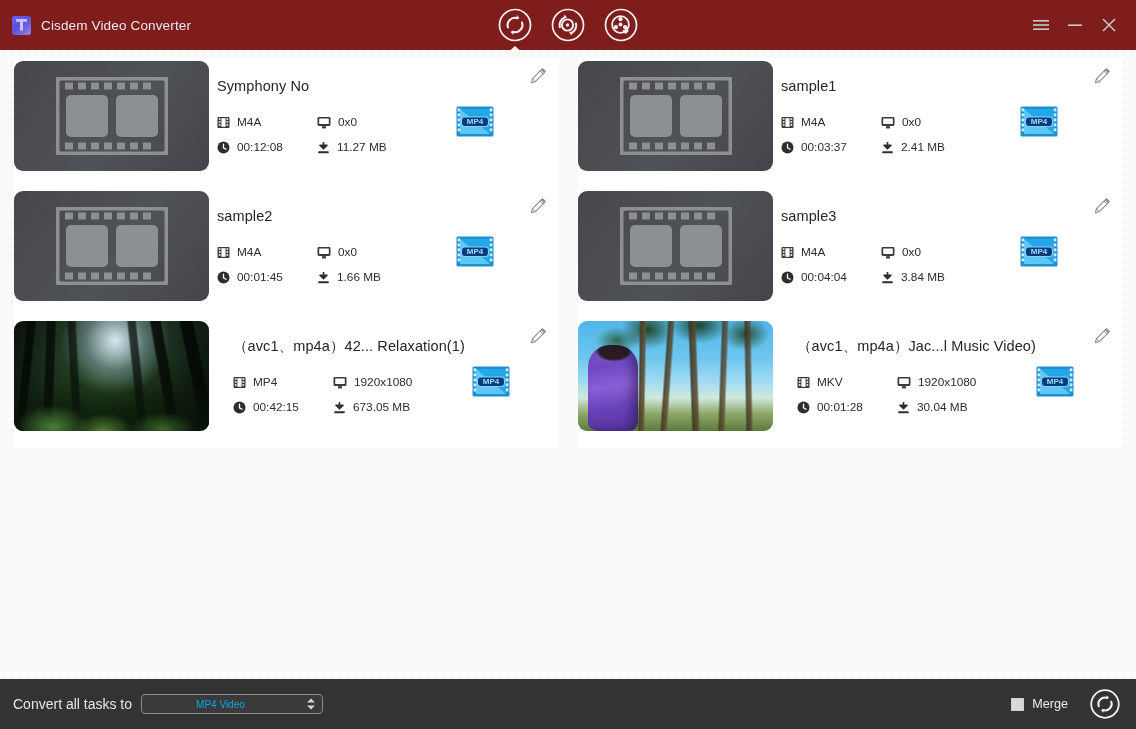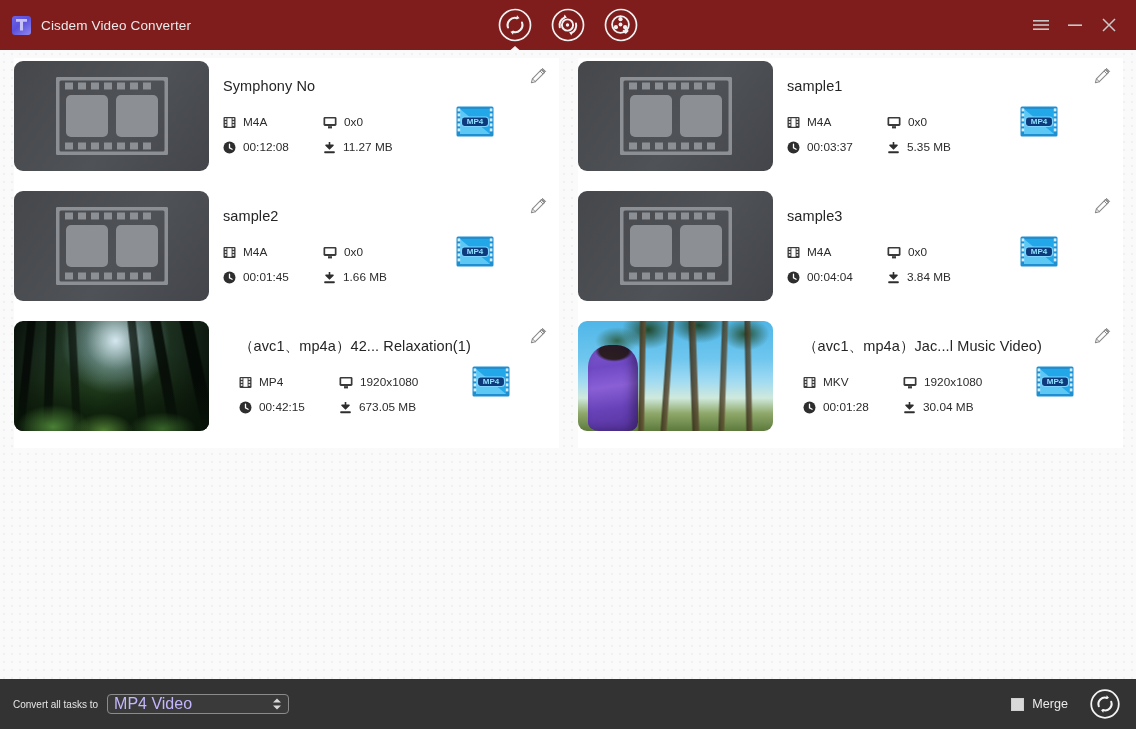--- a/index.html
+++ b/index.html
@@ -225,21 +225,21 @@
     border-radius: 42% 42% 18% 22% / 26% 26% 10% 10%;
     box-shadow: inset -6px 0 10px rgba(28,14,50,.45);
   }
 
   
   .info {
     flex: 1;
     min-width: 0;
     position: relative;
     height: 130px;
-    padding: 20px 0 0 14px;
+    padding: 20px 0 0 8px;
   }
 
   .card-title {
     font-size: 14.5px;
     color: #252525;
     line-height: 16px;
     height: 17px;
     overflow: hidden;
     white-space: nowrap;
     text-overflow: ellipsis;
@@ -288,43 +288,44 @@
     left: 0; top: 679px;
     width: 1136px;
     height: 50px;
     background: #333333;
     display: flex;
     align-items: center;
   }
 
   .convert-label {
     color: #e6e6e6;
-    font-size: 10px;
+    font-size: 14px;
     margin-left: 13px;
     white-space: nowrap;
   }
 
   .select-wrap {
     margin-left: 9px;
     width: 182px;
     height: 20px;
     border: 1px solid #8b8b8b;
     border-radius: 4px;
     background: #3a3a3a;
     display: flex;
     align-items: center;
     cursor: pointer;
     position: relative;
   }
   .select-value {
-    color: #c4b5fd;
-    font-size: 16px;
+    color: #0ea5e9;
+    font-size: 10px;
     padding-left: 6px;
     white-space: nowrap;
     overflow: hidden;
+    margin-left: 48px;
   }
   .stepper {
     position: absolute;
     right: 7px;
     top: 50%;
     transform: translateY(-50%);
     display: flex;
     flex-direction: column;
     gap: 3px;
   }
@@ -590,21 +591,21 @@
                 <circle cx="6.5" cy="6.5" r="6" fill="#2e2e2e"></circle>
                 <path d="M6.5 3.2v3.6l2.6 1.5" stroke="#fff" stroke-width="1.3" fill="none" stroke-linecap="round"></path>
               </svg>
             <span>00:03:37</span>
           </div>
           <div class="meta-cell">
             <svg width="13" height="13" viewBox="0 0 13 13" aria-hidden="true">
                 <path d="M6.5 1v5.4M6.5 7.8L3 4.2h7z" stroke="#2e2e2e" stroke-width="1.6" fill="#2e2e2e" stroke-linejoin="round"></path>
                 <rect x="1.2" y="10.3" width="10.6" height="1.9" rx=".7" fill="#2e2e2e"></rect>
               </svg>
-            <span>5.35 MB</span>
+            <span>2.41 MB</span>
           </div>
         </div>
         <div class="fmt-badge">
           <svg width="38" height="31" viewBox="0 0 38 31" aria-hidden="true">
             <rect x="0.5" y="0.5" width="37" height="30" rx="1.5" fill="#1f8fd0"></rect>
             <rect x="4" y="3" width="30" height="25" fill="#5ec8f5"></rect>
             <path d="M4 3h30v25z" fill="#22a7e8"></path>
             <g fill="#cfeeff">
               <rect x="1.6" y="2.4" width="2.6" height="3"></rect>
                 <rect x="1.6" y="7.4" width="2.6" height="3"></rect>

